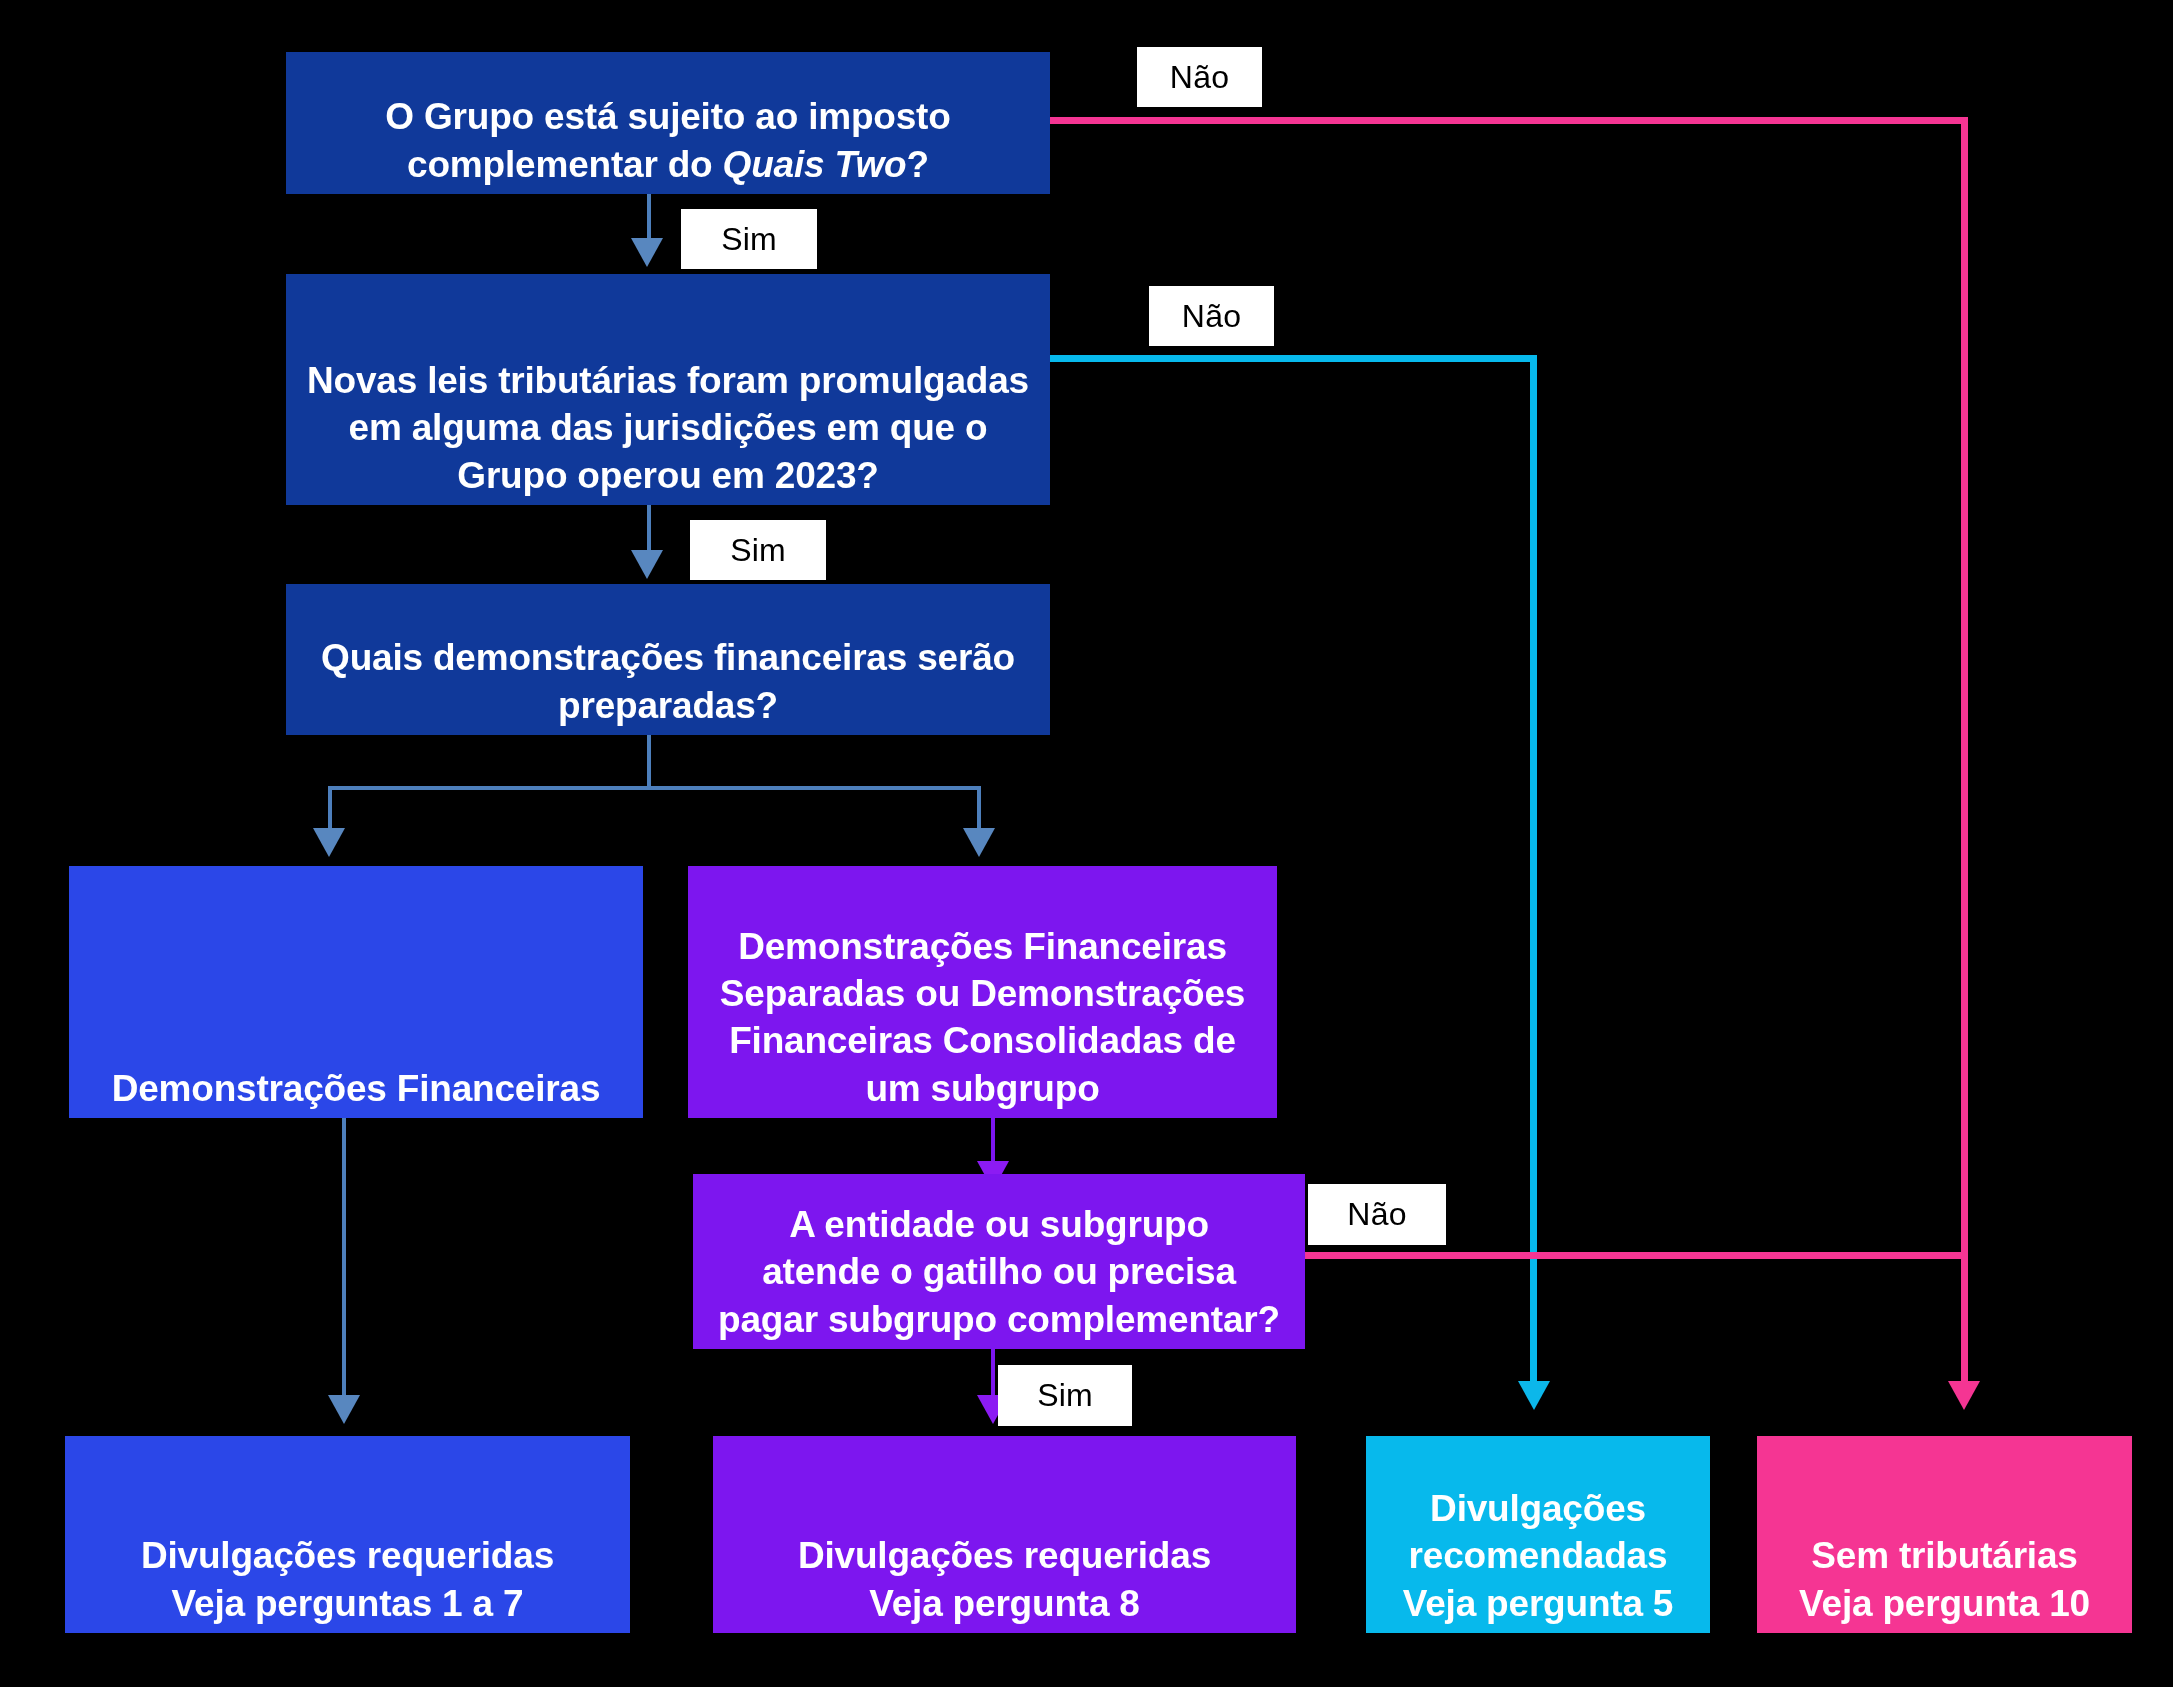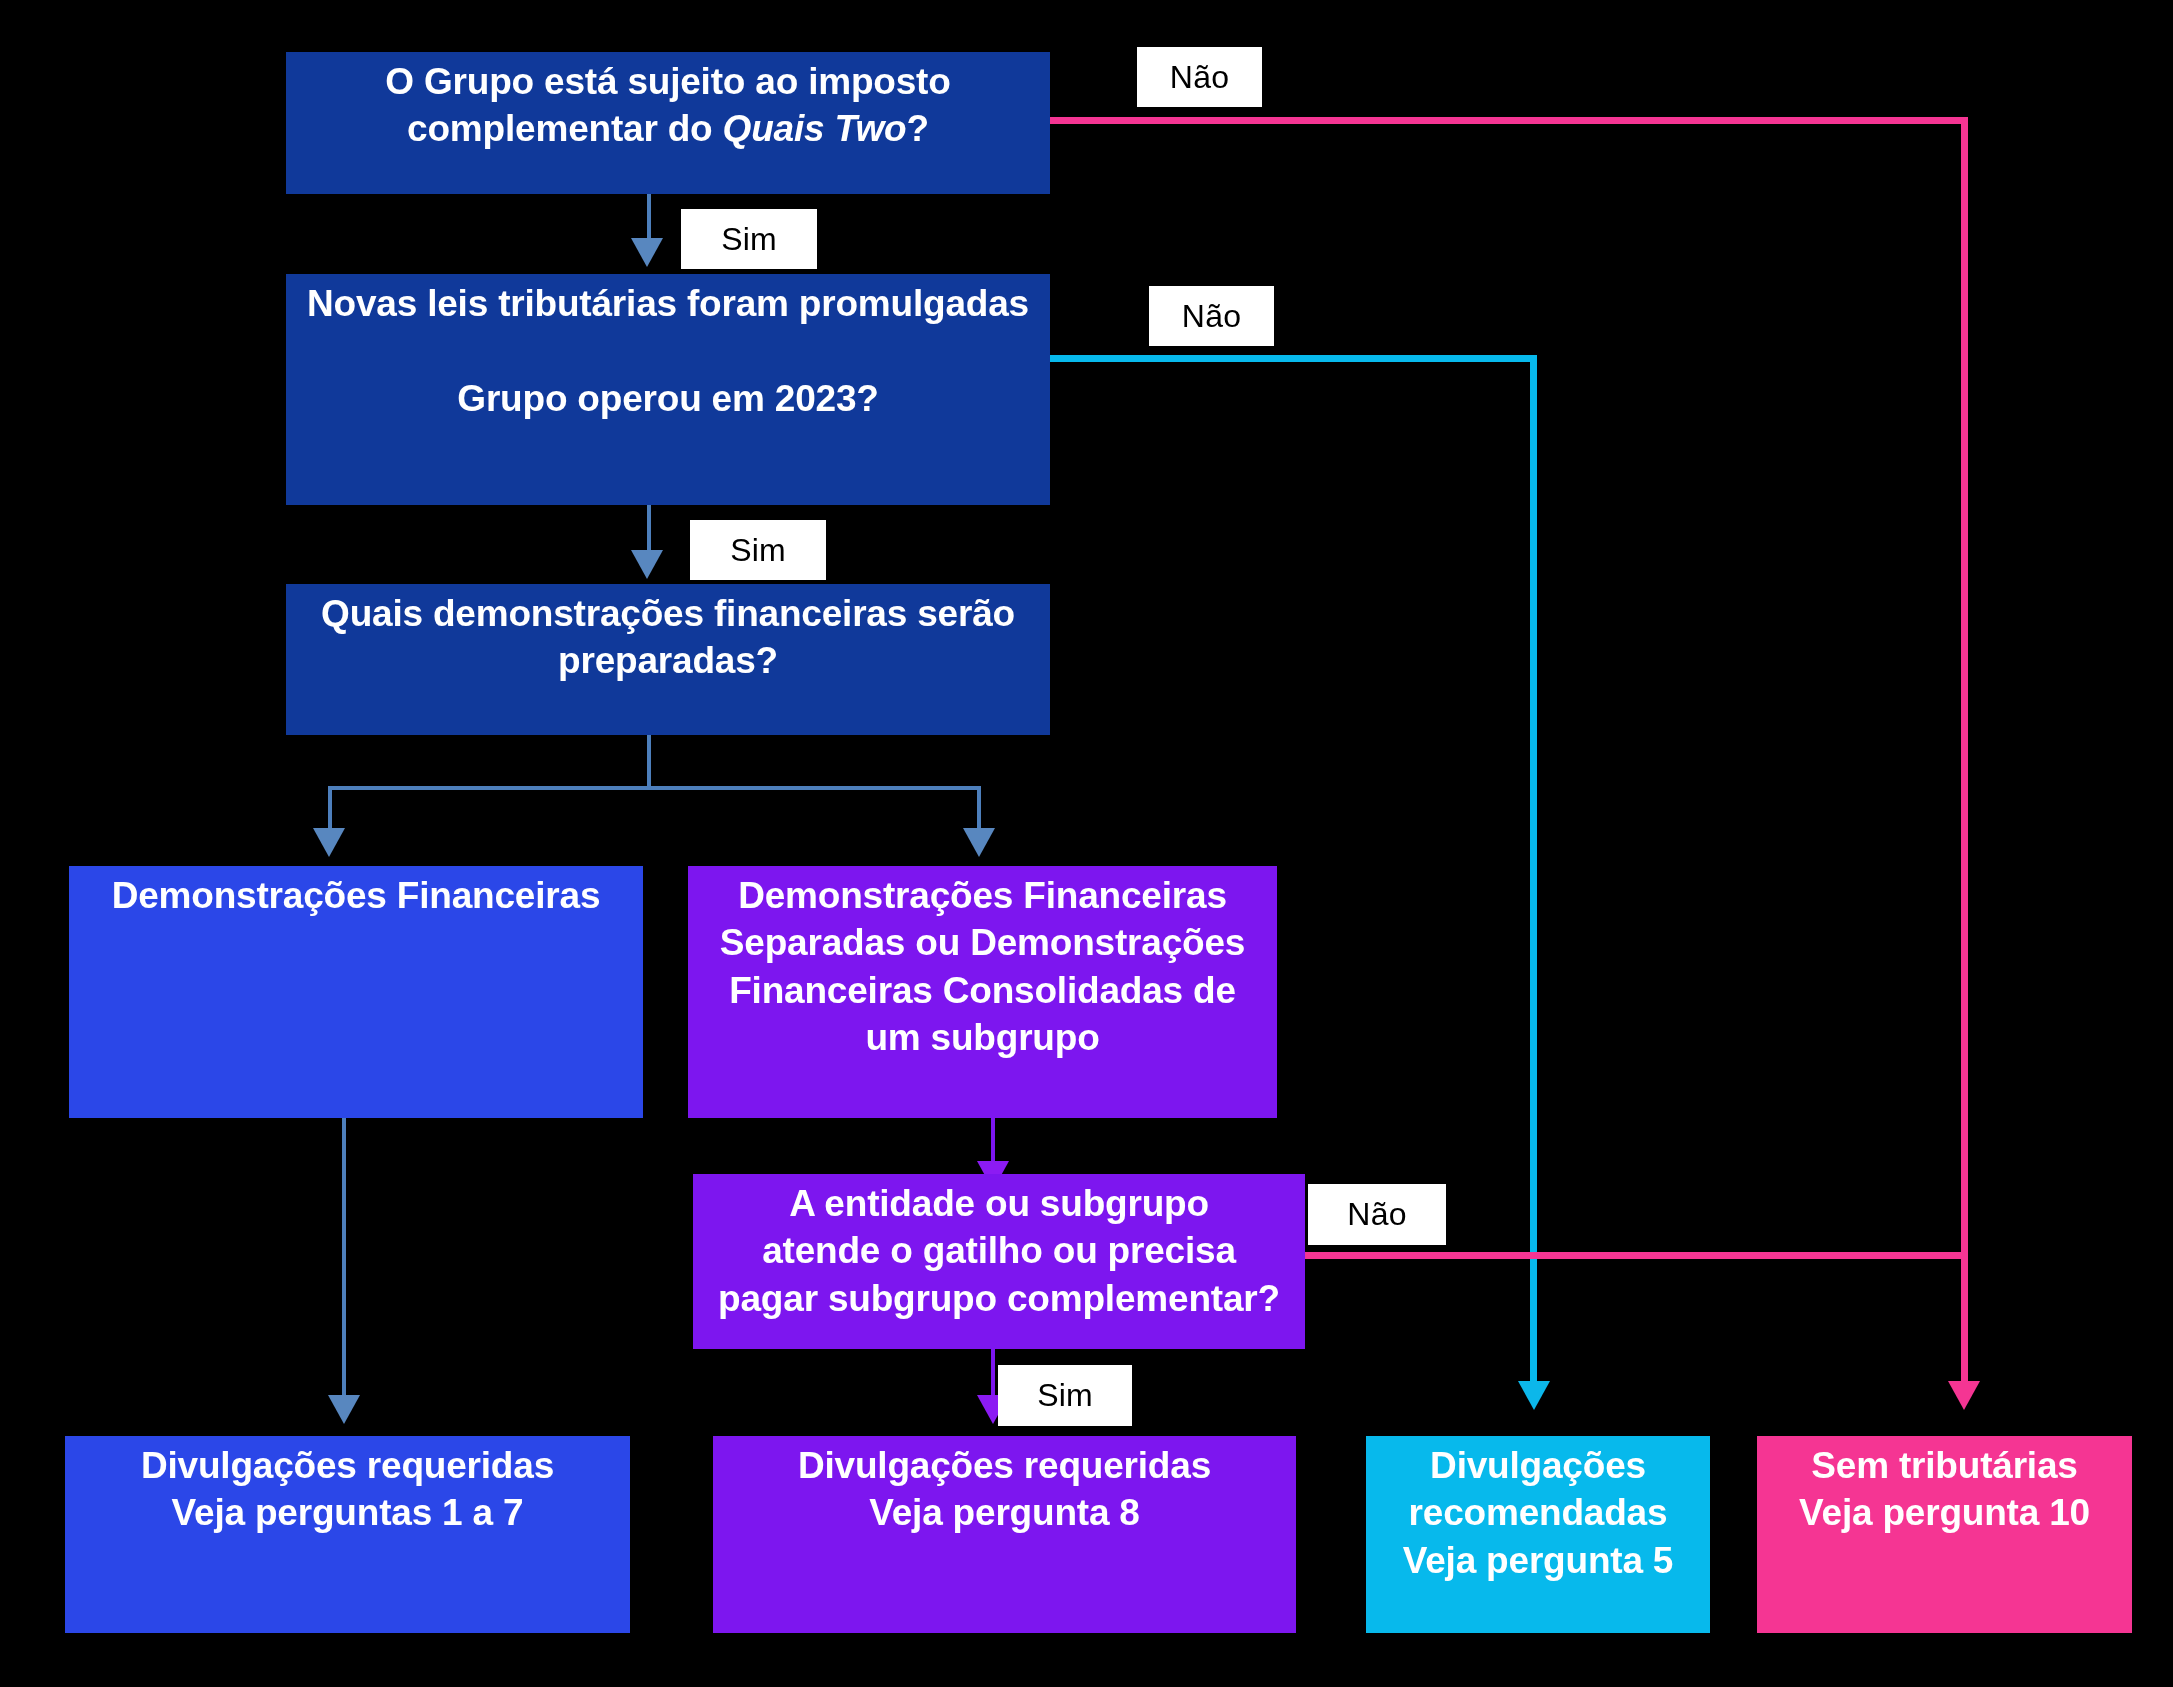--- a/index.html
+++ b/index.html
@@ -14,21 +14,21 @@
     background: #000000;
     overflow: hidden;
     font-family: "Liberation Sans", sans-serif;
   }
 
   
   .node {
     position: absolute;
     box-sizing: border-box;
     display: flex;
-    align-items: flex-start;
+    align-items: flex-end;
     justify-content: center;
     text-align: center;
     color: #ffffff;
     font-weight: bold;
     line-height: 1.28;
     padding: 5.8px 13.4px;
     letter-spacing: -0.2px;
   }
   .node span.txt { display: block; width: 100%; }
   .node .it { font-style: italic; }
@@ -113,21 +113,21 @@
   <div class="node navy" style="left:286px; top:52px; width:764px; height:142px; font-size:37px;">
     <span class="txt">
       <span>O Grupo está sujeito ao imposto</span><br>
       <span>complementar do </span><span class="it">Quais Two</span><span>?</span>
     </span>
   </div>
 
   <div class="node navy" style="left:286px; top:274px; width:764px; height:231px; font-size:37px;">
     <span class="txt">
       <span>Novas leis tributárias foram promulgadas</span><br>
-      <br>
+      <span>em alguma das jurisdições em que o</span><br>
       <span>Grupo operou em 2023?</span>
     </span>
   </div>
 
   <div class="node navy" style="left:286px; top:584px; width:764px; height:151px; font-size:37px;">
     <span class="txt">
       <span>Quais demonstrações financeiras serão</span><br>
       <span>preparadas?</span>
     </span>
   </div>

